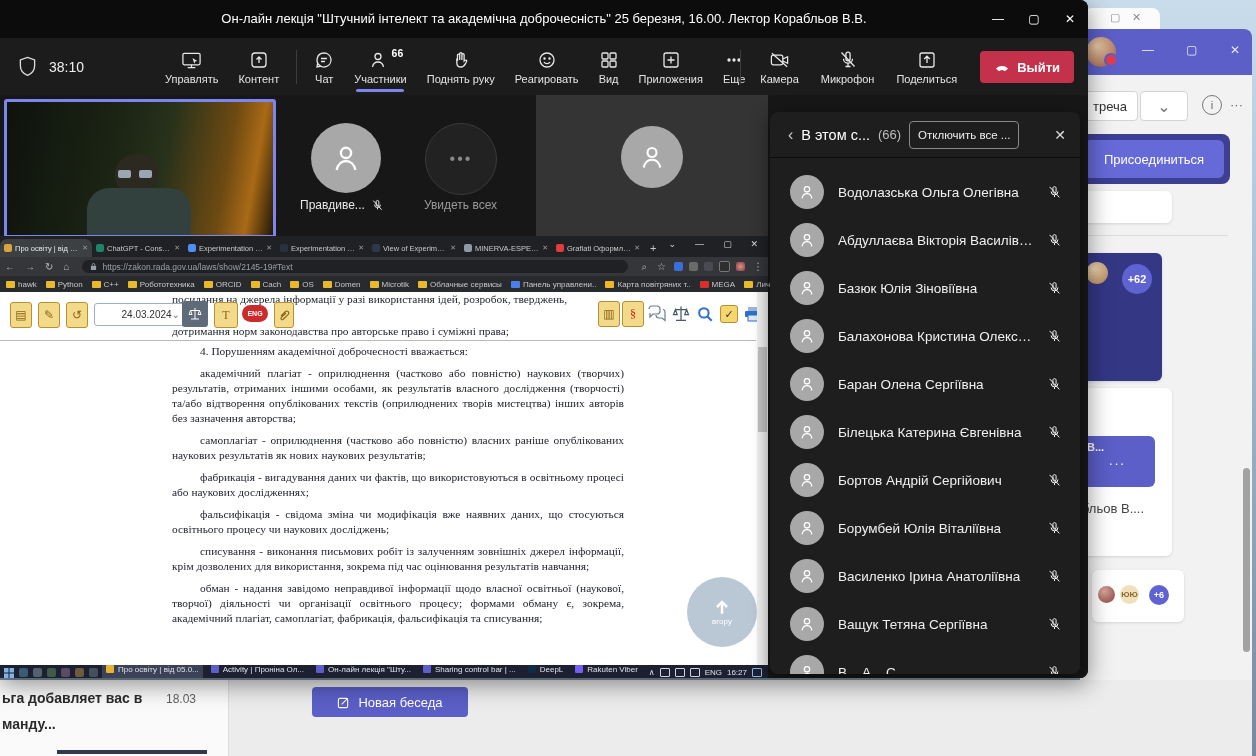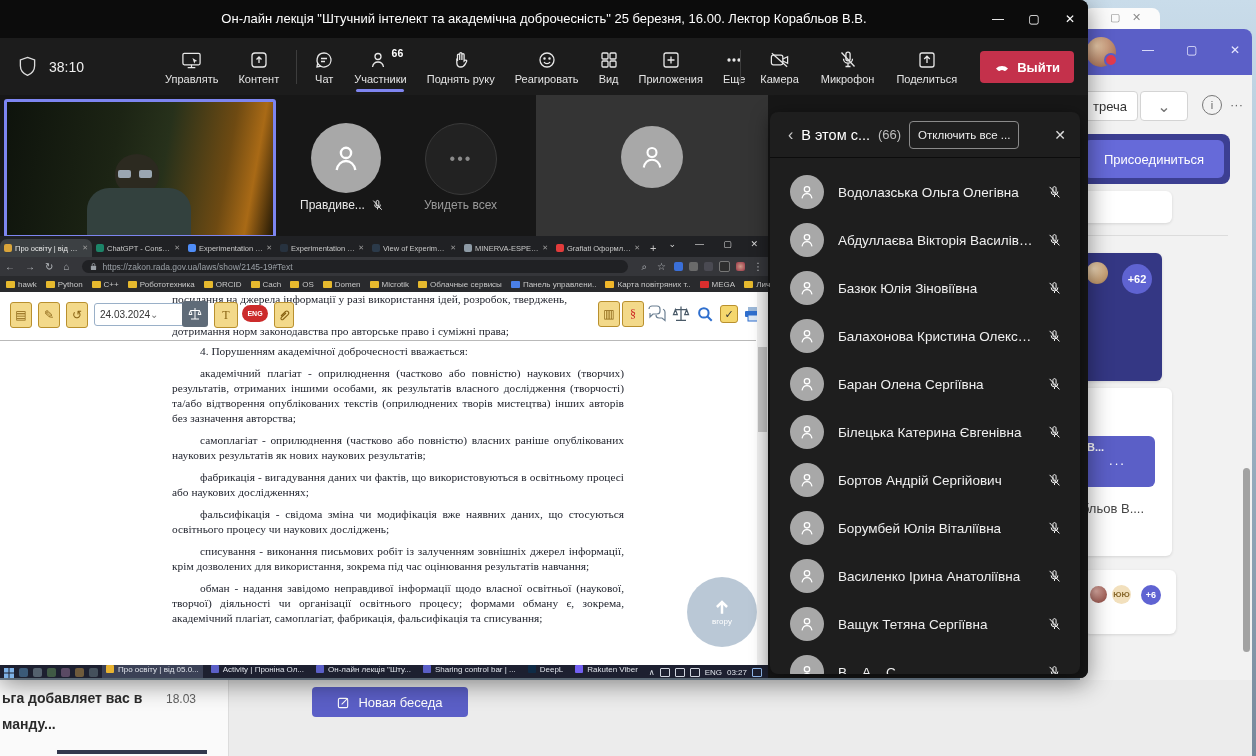--- a/index.html
+++ b/index.html
@@ -104,21 +104,21 @@
   #bm-other{margin-left:auto;margin-right:8px;}
 
   
   #doc{left:0;top:56px;width:768px;height:373px;background:#fff;overflow:hidden;
     font-family:"Liberation Serif",serif;color:#232630;}
   .doc-line{position:absolute;font-size:11.4px;white-space:nowrap;}
   #doc-toolbar{position:absolute;left:0;top:8px;width:100%;height:30px;}
   .gold-ic{width:20px;height:24px;background:#f3d98a;border:1px solid #b9902e;border-radius:3px;
     color:#8a6414;font-size:12px;display:flex;align-items:center;justify-content:center;position:absolute;top:2px;}
   #doc-date{position:absolute;left:94px;top:3px;width:80px;height:21px;border:1px solid #9ab0c8;border-radius:3px;
-    background:#fff;display:flex;align-items:center;justify-content:flex-start;padding:0 5px;
+    background:#fff;display:flex;align-items:center;justify-content:flex-end;padding:0 5px;
     font-family:"Liberation Sans",sans-serif;font-size:10px;color:#333;}
   #doc-scales-btn{position:absolute;left:182px;top:1px;width:26px;height:26px;background:#5f6b78;
     border-radius:3px;display:flex;align-items:center;justify-content:center;}
   #doc-eng{position:absolute;left:242px;top:5px;width:26px;height:17px;background:#cc2b2b;border-radius:9px;
     color:#fff;font-size:7px;font-weight:bold;display:flex;align-items:center;justify-content:center;
     font-family:"Liberation Sans",sans-serif;}
   .doc-right-ic{position:absolute;top:2px;width:22px;height:24px;display:flex;align-items:center;justify-content:center;}
   #doc-divider{position:absolute;left:0;top:48px;width:756px;height:1px;background:#b9b9b9;}
   #doc-paras{position:absolute;left:172px;top:52px;width:452px;font-size:11.4px;line-height:15px;
     text-align:justify;}
@@ -193,21 +193,21 @@
     <div class="badge-purple abs" style="left:42px;top:11px;width:30px;height:30px;font-size:11px">+62</div>
   </div>
 
   <div class="bg-card abs" style="left:0;top:313px;width:92px;height:168px"></div>
   <div id="bg-bubble" class="abs">
     <div style="padding:5px 0 0 7px;font-size:11px;font-weight:bold">В...</div>
     <div style="text-align:center;font-size:13px;letter-spacing:2px">...</div>
   </div>
   <div class="abs" style="left:2px;top:426px;color:#444;font-size:13px;white-space:nowrap">бльов В....</div>
 
-  <div class="bg-card abs" style="left:4px;top:495px;width:92px;height:64px">
+  <div class="bg-card abs" style="left:12px;top:495px;width:92px;height:52px">
     <div class="abs" style="left:6px;top:16px;width:17px;height:17px;border-radius:50%;
          background:radial-gradient(circle at 35% 30%,#d8a8a0,#9c5a52 75%,#6a3830)"></div>
     <div class="abs" style="left:28px;top:15px;width:19px;height:19px;border-radius:50%;background:#f2e0bd;color:#8a6a2f;
          font-size:8px;font-weight:bold;display:flex;align-items:center;justify-content:center">ЮЮ</div>
     <div class="badge-purple abs" style="left:57px;top:15px;width:20px;height:20px;font-size:9px">+6</div>
   </div>
   <div id="bg-scroll" class="abs"></div>
 </div>
 
 <div id="bottom-strip" class="abs">
@@ -671,21 +671,21 @@
               <span class="ic" style="background: rgb(115, 96, 242);"></span>
               <span>Rakuten Viber</span>
             </div>
           </div>
         <div id="stb-tray">
           <span>∧</span>
           <span class="tray-box"></span>
           <span class="tray-box"></span>
           <span class="tray-box"></span>
           <span>ENG</span>
-          <span>03:27</span>
+          <span>16:27</span>
           <span class="tray-box" style="border-color:#8fb6e8"></span>
         </div>
       </div>
     </div>
   </div>
 
   <div id="pp" class="abs">
     <div id="pp-header" class="abs">
       <span style="color:#ccc;font-size:16px">‹</span>
       <span id="pp-title">В этом с...</span>

